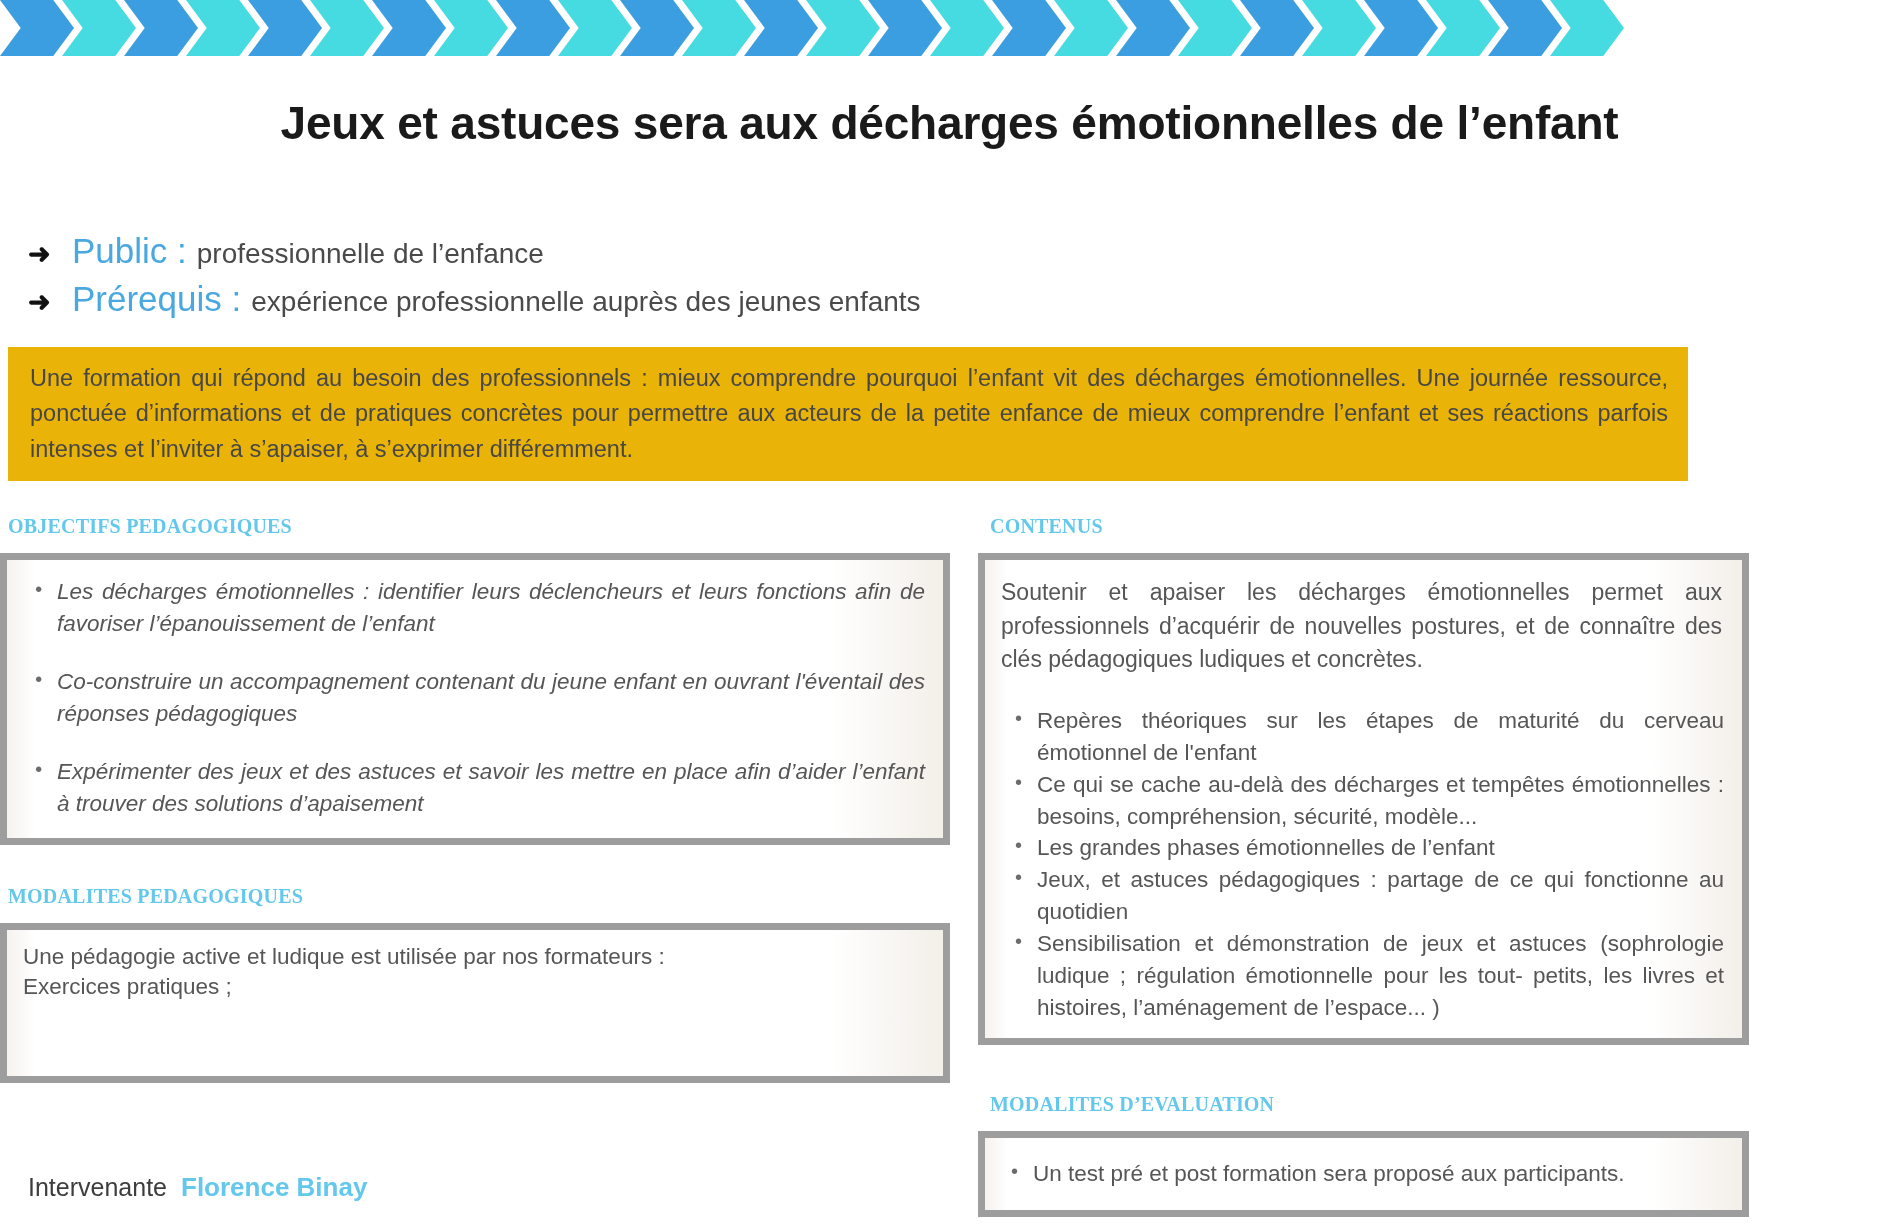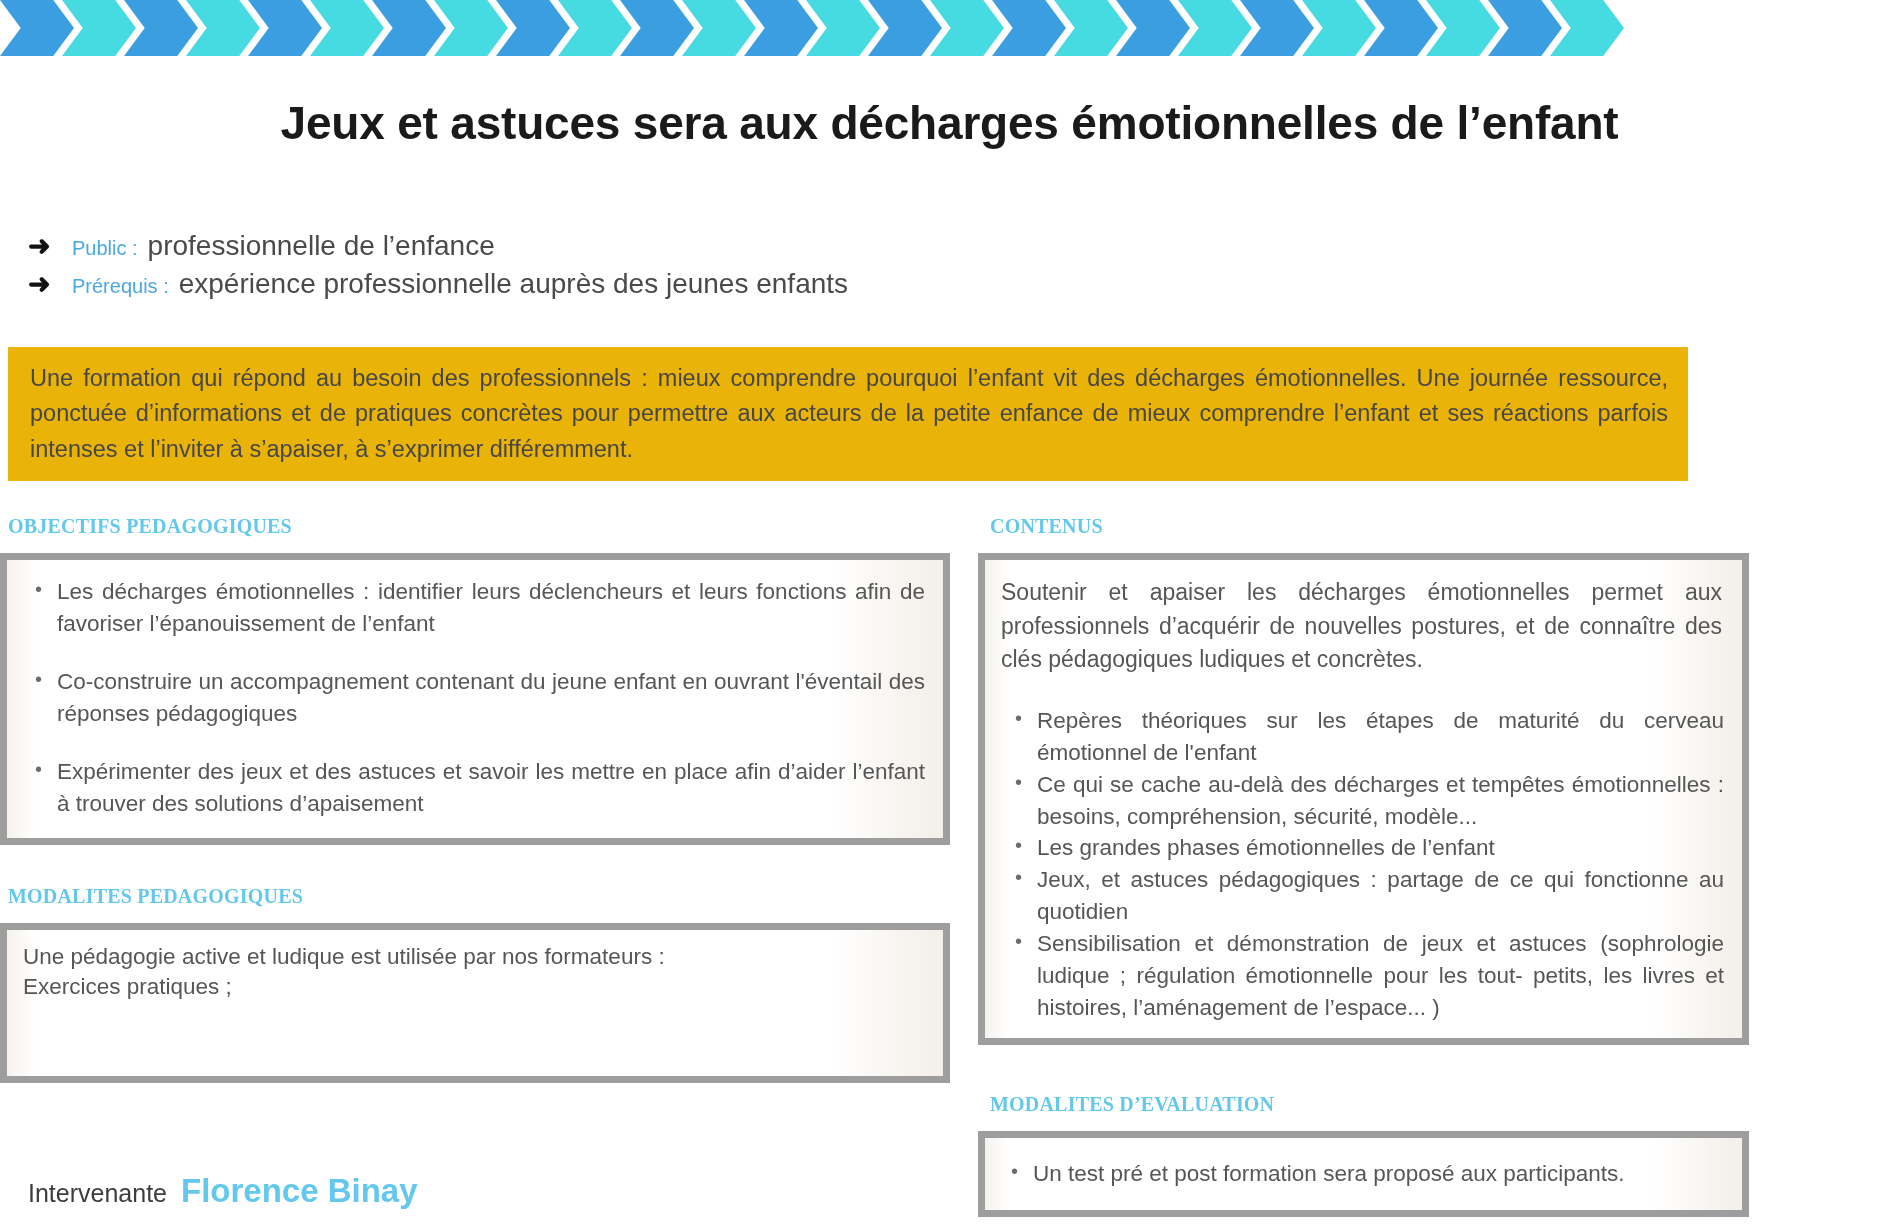--- a/index.html
+++ b/index.html
@@ -68,21 +68,21 @@
   .meta-arrow {
     font-size: 27px;
     color: #111111;
     line-height: 1;
     width: 34px;
     flex: 0 0 34px;
     font-weight: 700;
   }
   .meta-label {
     color: #4aa8e0;
-    font-size: 20px;
+    font-size: 35px;
     font-weight: 400;
   }
   .meta-value {
     color: #4a4a4a;
     font-size: 28px;
     font-weight: 400;
   }
 
   
   .intro-box {
@@ -148,21 +148,21 @@
     content: "\2022";
     position: absolute;
     left: 14px;
     top: -1px;
     color: #6b6b6b;
     font-size: 20px;
   }
 
   
   .objectifs-box { min-height: 232px; }
-  .objectifs-box ul.bullets > li { margin-bottom: 26px; }
+  .objectifs-box ul.bullets > li { margin-bottom: 26px; font-style: italic; }
   .objectifs-box ul.bullets > li:last-child { margin-bottom: 2px; }
 
   
   .modalites-wrap { margin-top: 40px; }
   .modalites-box { min-height: 160px; padding: 12px 18px 12px 10px; }
   .mod-line {
     color: #565656;
     font-size: 22.5px;
     line-height: 1.36;
     padding-left: 6px;
@@ -196,21 +196,21 @@
     align-items: baseline;
     gap: 14px;
   }
   .intervenante-label {
     color: #3d3d3d;
     font-size: 25px;
     font-weight: 400;
   }
   .intervenante-name {
     color: #63c8ec;
-    font-size: 33px;
+    font-size: 26px;
     font-weight: 700;
   }
 </style>
 </head>
 <body>
 
 <div class="page">
 
   <div class="chevron-band">
       <div class="chev" style="background: rgb(59, 158, 224);"></div>

